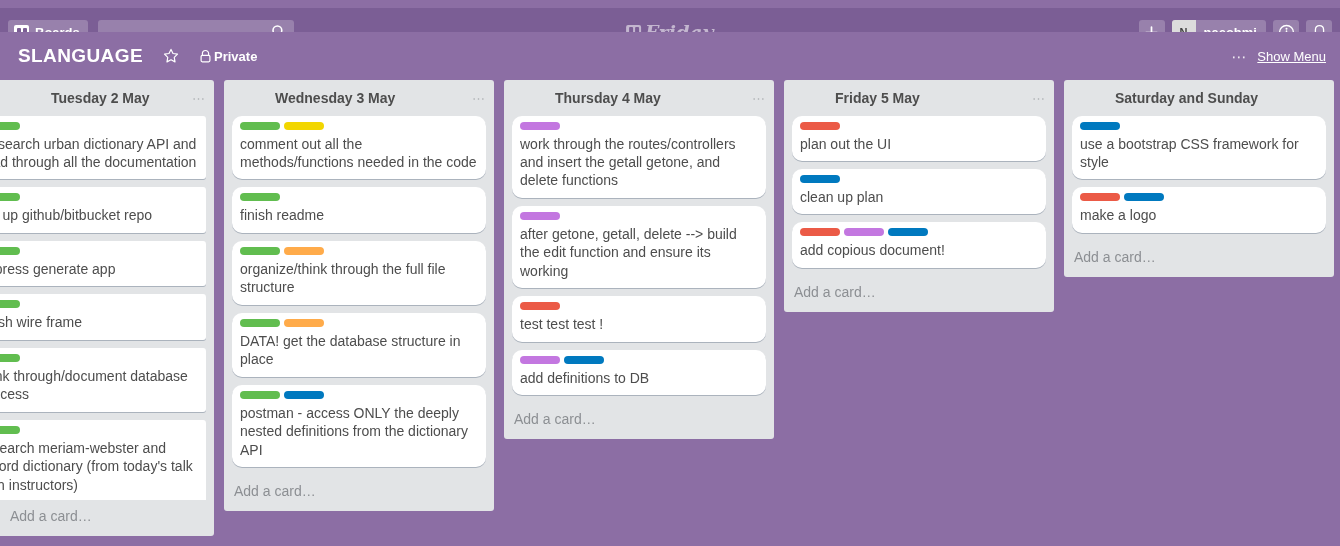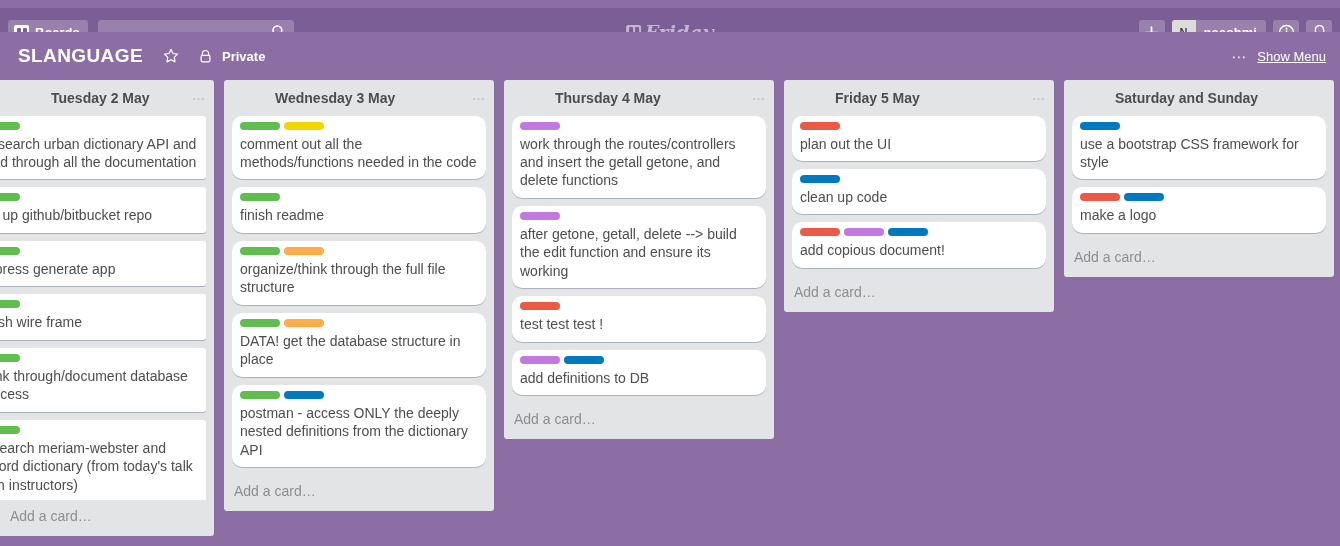--- a/index.html
+++ b/index.html
@@ -127,21 +127,21 @@
     background: #8c6ea4;
     display: flex; align-items: center;
     padding: 0 14px 0 18px;
   }
   #board-title {
     color: #fff; font-size: 19px; font-weight: bold;
     letter-spacing: 0.4px;
     cursor: pointer;
   }
   .hdr-item {
-    display: flex; align-items: center; gap: 10px;
+    display: flex; align-items: center; gap: 2px;
     color: #fff; font-size: 13px; font-weight: bold;
     cursor: pointer;
     padding: 4px 6px; border-radius: 3px;
   }
   #star-button { margin-left: 14px; }
   #privacy-button { margin-left: 8px; }
   #header-right {
     margin-left: auto;
     display: flex; align-items: center; gap: 10px;
   }
@@ -430,21 +430,21 @@
         <div class="card">
           <div class="labels">
             <span class="label" style="background: rgb(235, 90, 70);"></span>
           </div>
           <div class="card-text">plan out the UI</div>
         </div>
         <div class="card">
           <div class="labels">
             <span class="label" style="background: rgb(0, 121, 191);"></span>
           </div>
-          <div class="card-text">clean up code</div>
+          <div class="card-text">clean up plan</div>
         </div>
         <div class="card">
           <div class="labels">
             <span class="label" style="background: rgb(235, 90, 70);"></span>
             <span class="label" style="background: rgb(195, 119, 224);"></span>
             <span class="label" style="background: rgb(0, 121, 191);"></span>
           </div>
           <div class="card-text">add copious document!</div>
         </div>
       </div>

